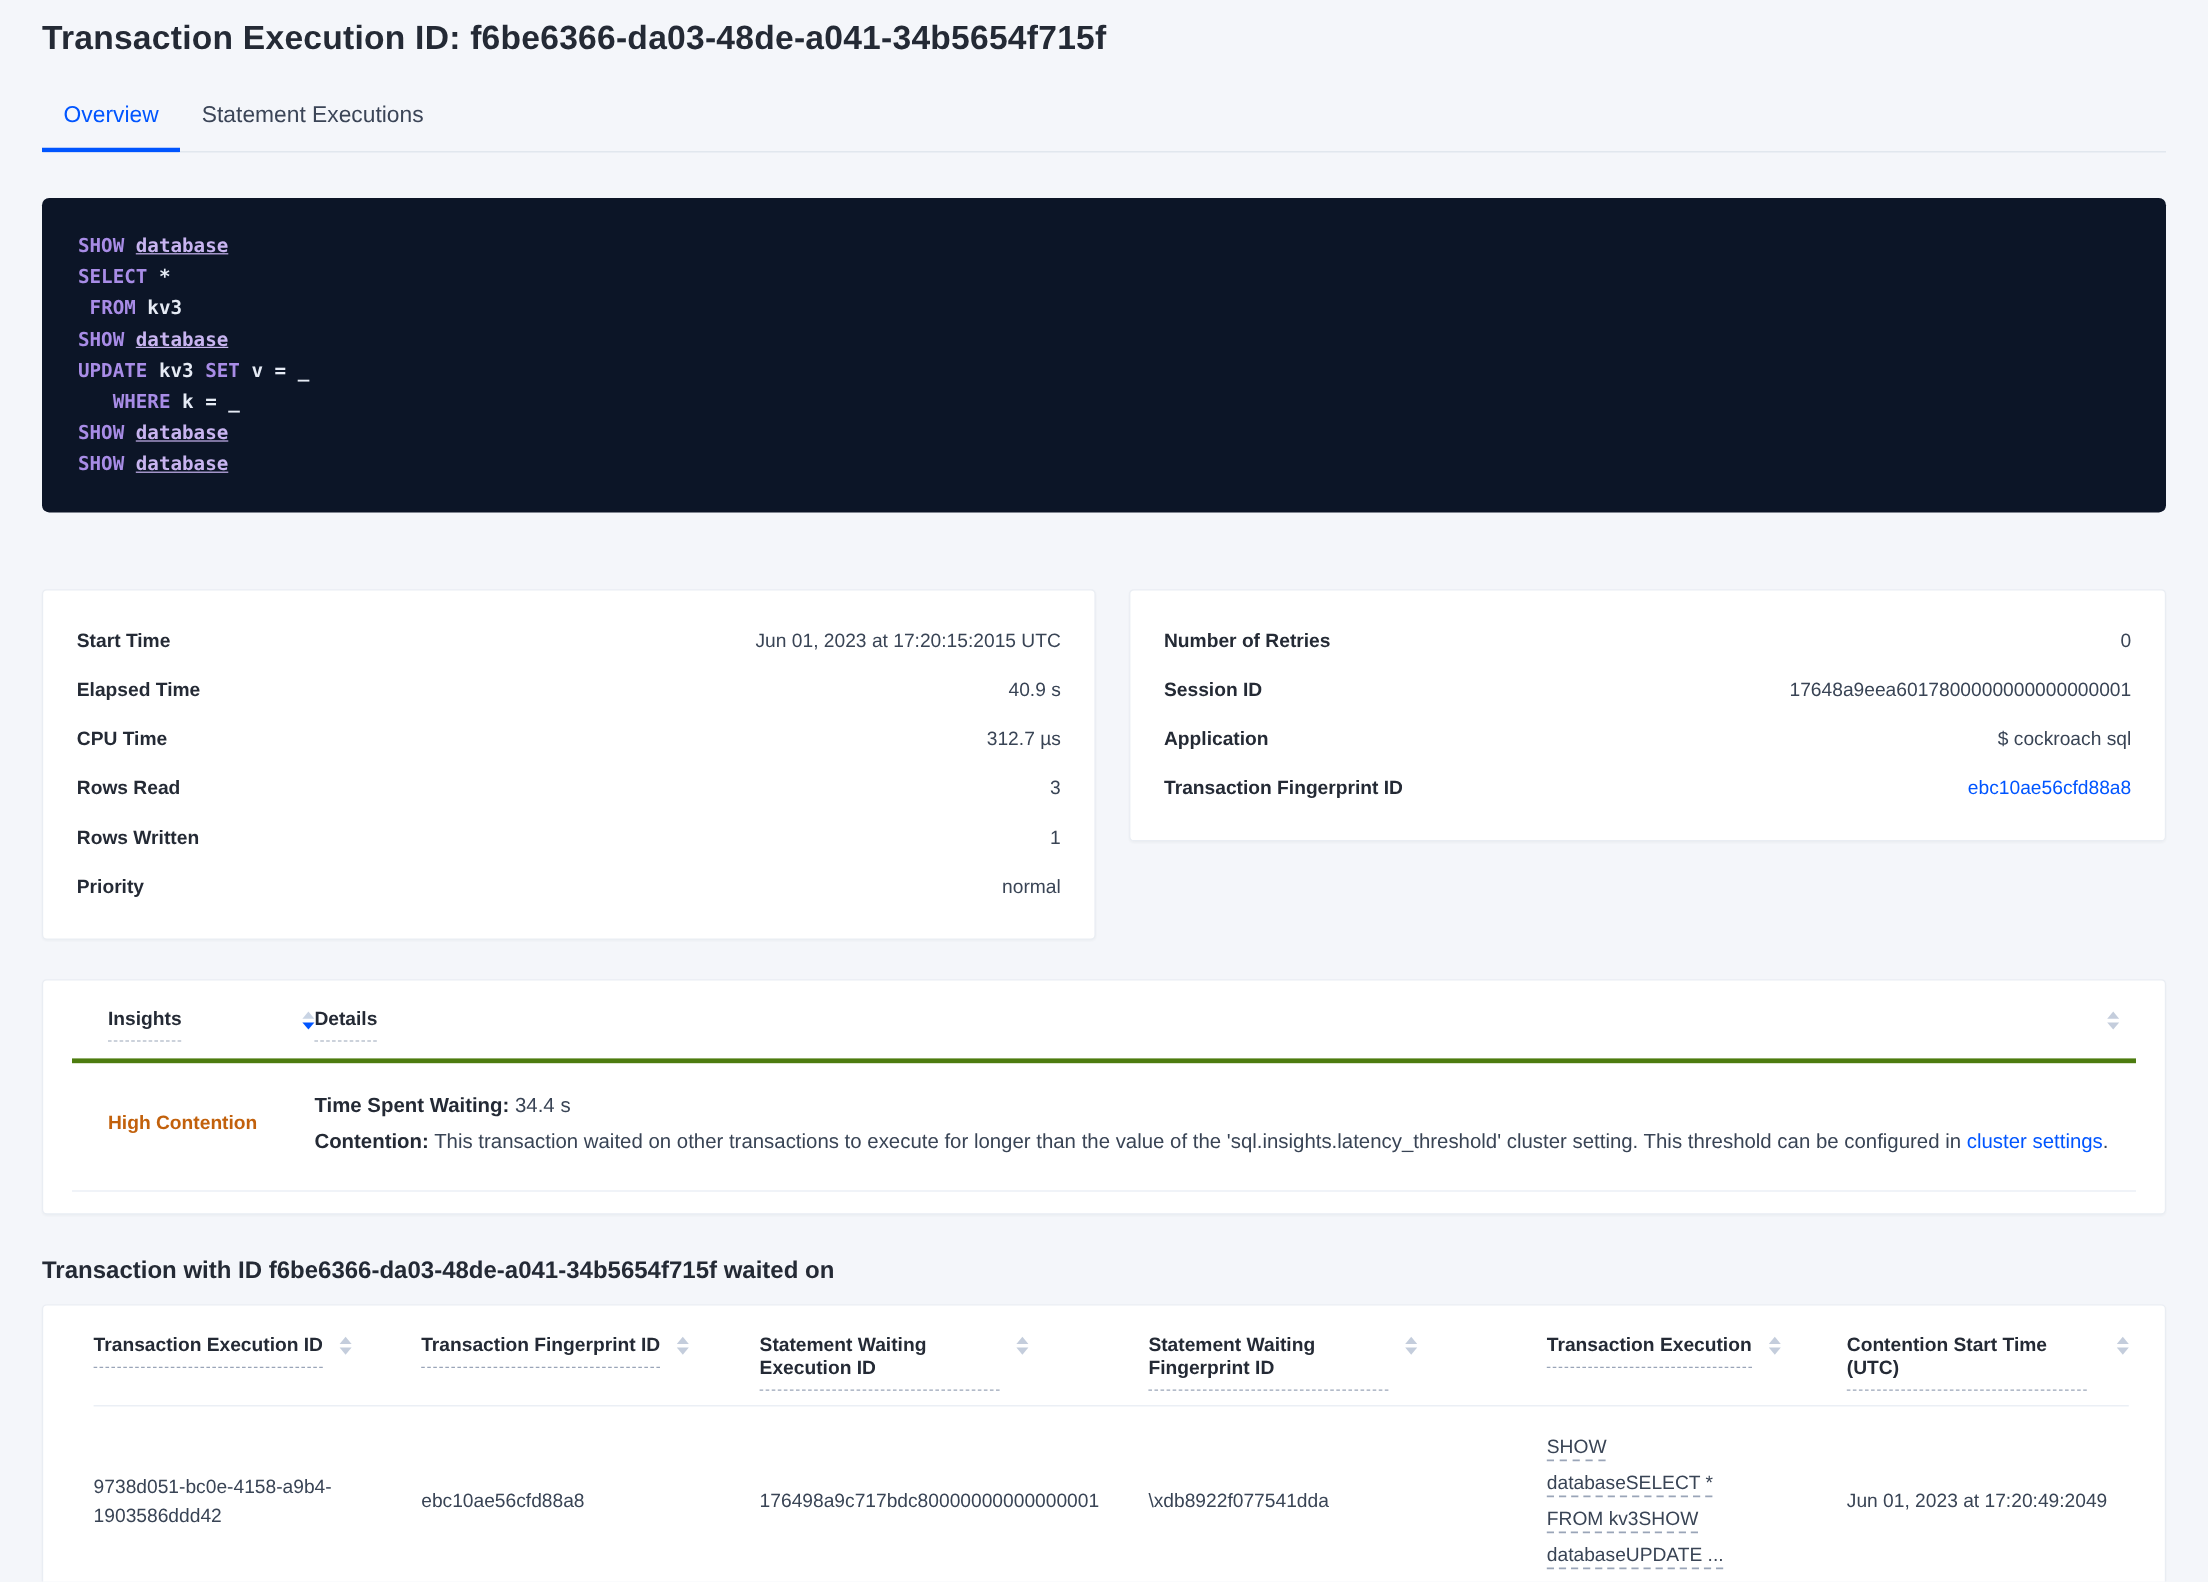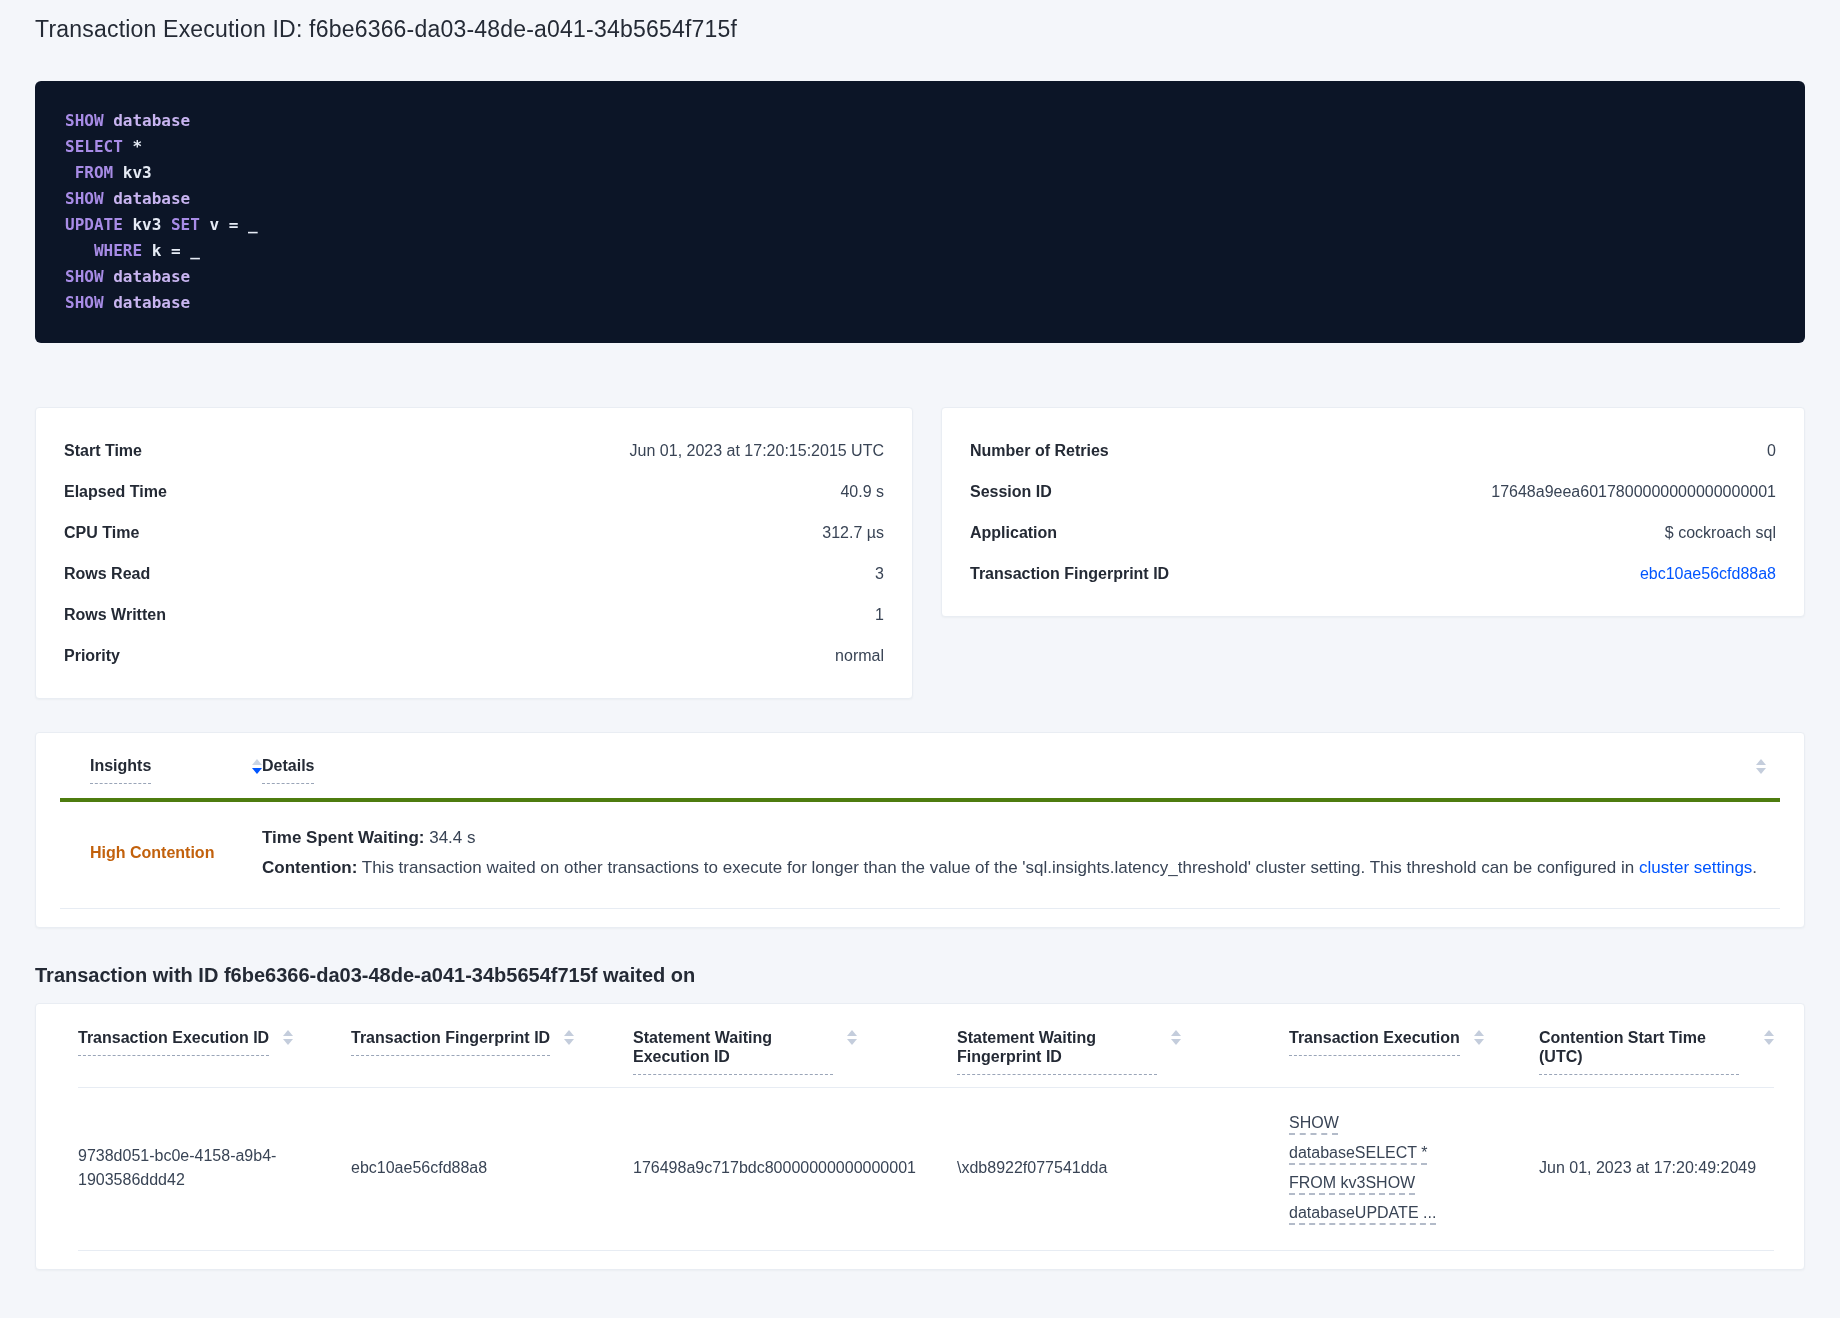--- a/index.html
+++ b/index.html
@@ -6,21 +6,21 @@
   html,body { width:1840px; height:1318px; overflow:hidden; }
   body {
     background:#f4f6fa;
     font-family:"Liberation Sans", sans-serif;
     color:#394455;
   }
   .container { padding:16px 35px 0 35px; }
 
   
   .page-title {
-    font-size:23px; font-weight:normal; color:#242a35; letter-spacing:0.2px;
+    font-size:28px; font-weight:bold; color:#242a35; letter-spacing:0.2px;
   }
   .tabs {
     margin-top:30px;
     border-bottom:1px solid #dde3ec;
     display:flex; align-items:flex-end;
   }
   .tab {
     font-size:19px; color:#3b4557;
     padding:8px 18px 15px 18px;
     border-bottom:4px solid transparent;
@@ -33,21 +33,21 @@
   .sql-box {
     margin-top:38px;
     background:#0c1527;
     border-radius:6px;
     padding:27px 30px;
     font-family:"DejaVu Sans Mono","Liberation Mono",monospace;
     font-size:16px; line-height:26px;
     white-space:pre;
   }
   .tok-kw { color:#a88ce6; font-weight:bold; }
-  .tok-id { color:#c8b4f0; font-weight:bold; }
+  .tok-id { color:#c8b4f0; font-weight:bold;text-decoration:underline; }
   .tok-pl { color:#e6ebf5; font-weight:bold; }
 
   
   .cards-row { margin-top:64px; display:flex; gap:28px; align-items:flex-start; }
   .card {
     background:#ffffff; border:1px solid #e9edf3; border-radius:4px;
     box-shadow:0 1px 2px rgba(36,42,53,0.04);
   }
   .summary-card { padding:22px 28px; }
   .summary-card.left { width:878px; }
@@ -121,20 +121,24 @@
   }
   .cell.c6 { padding-right:0; word-break:normal; }
 </style>
 </head>
 <body>
 
 <div class="container">
 
   <h1 class="page-title">Transaction Execution ID: f6be6366-da03-48de-a041-34b5654f715f</h1>
 
+  <div class="tabs">
+    <div class="tab active">Overview</div>
+    <div class="tab">Statement Executions</div>
+  </div>
 
   <div class="sql-box" id="sql-box"><div class="code-line"><span class="tok-kw">SHOW</span><span class="tok-pl"> </span><span class="tok-id">database</span></div><div class="code-line"><span class="tok-kw">SELECT</span><span class="tok-pl"> *</span></div><div class="code-line"><span class="tok-pl"> </span><span class="tok-kw">FROM</span><span class="tok-pl"> kv3</span></div><div class="code-line"><span class="tok-kw">SHOW</span><span class="tok-pl"> </span><span class="tok-id">database</span></div><div class="code-line"><span class="tok-kw">UPDATE</span><span class="tok-pl"> kv3 </span><span class="tok-kw">SET</span><span class="tok-pl"> v = _</span></div><div class="code-line"><span class="tok-pl">   </span><span class="tok-kw">WHERE</span><span class="tok-pl"> k = _</span></div><div class="code-line"><span class="tok-kw">SHOW</span><span class="tok-pl"> </span><span class="tok-id">database</span></div><div class="code-line"><span class="tok-kw">SHOW</span><span class="tok-pl"> </span><span class="tok-id">database</span></div></div>
 
   <div class="cards-row">
     <div class="card summary-card left">
       <div class="summary-row">
         <span class="summary-label">Start Time</span>
         <span class="summary-value">Jun 01, 2023 at 17:20:15:2015 UTC</span>
       </div>
       <div class="summary-row">

